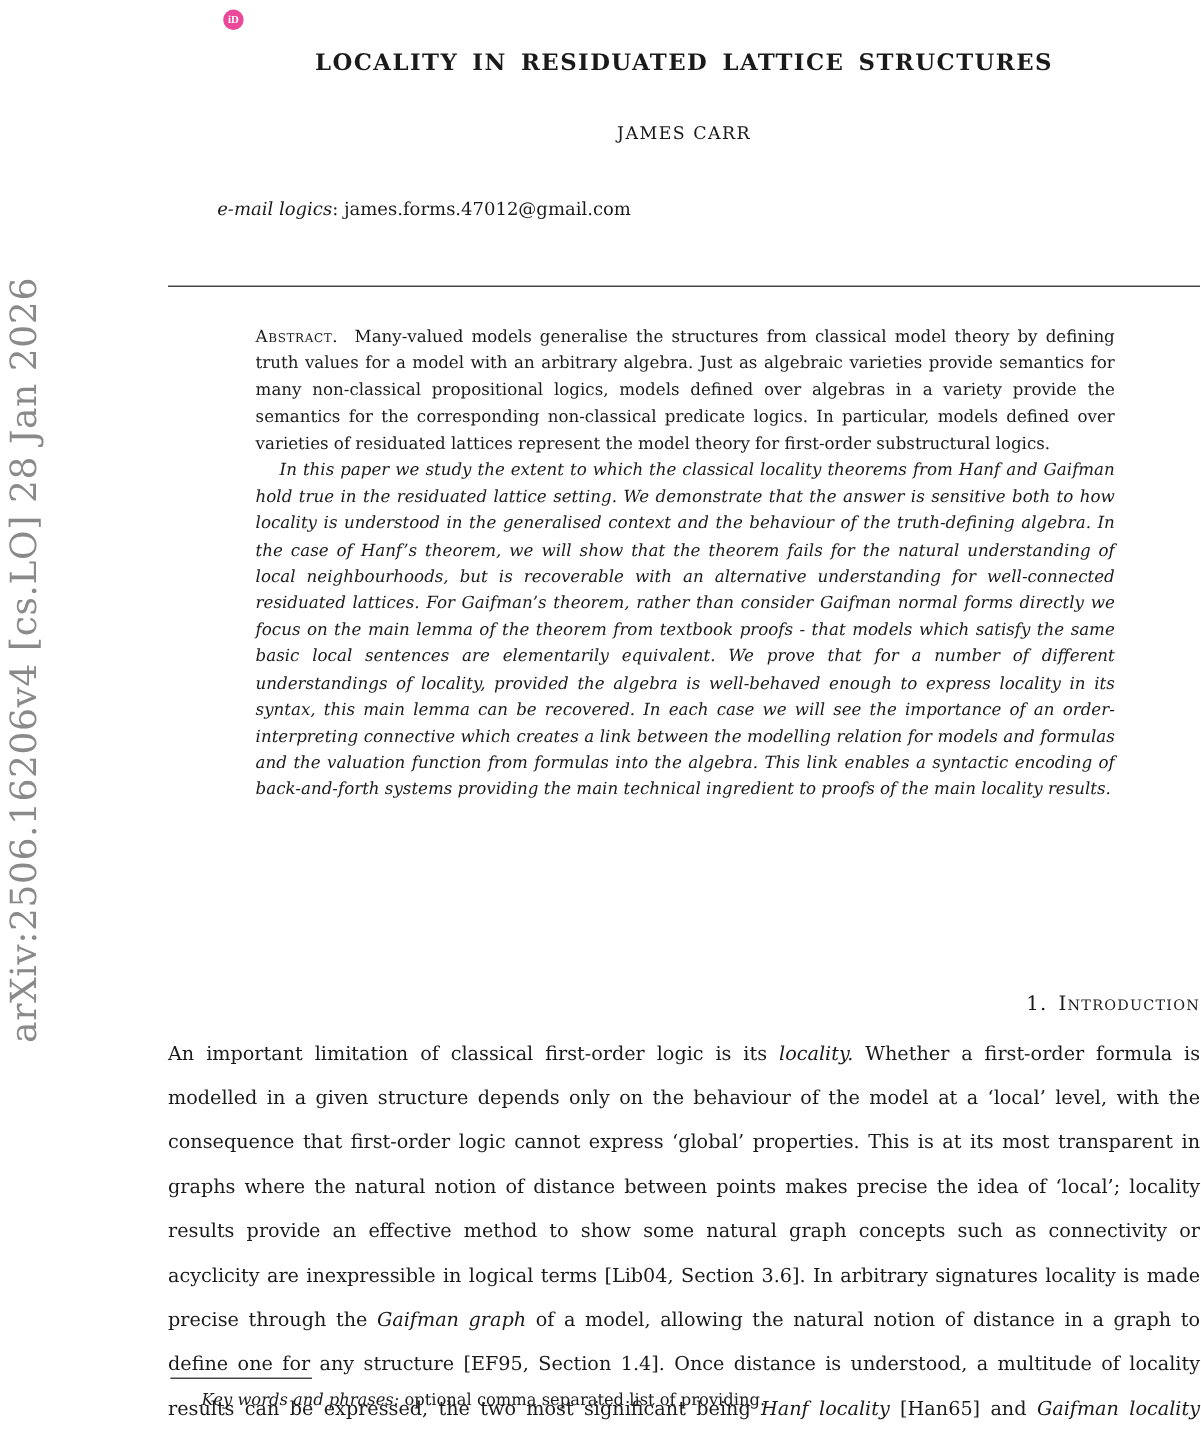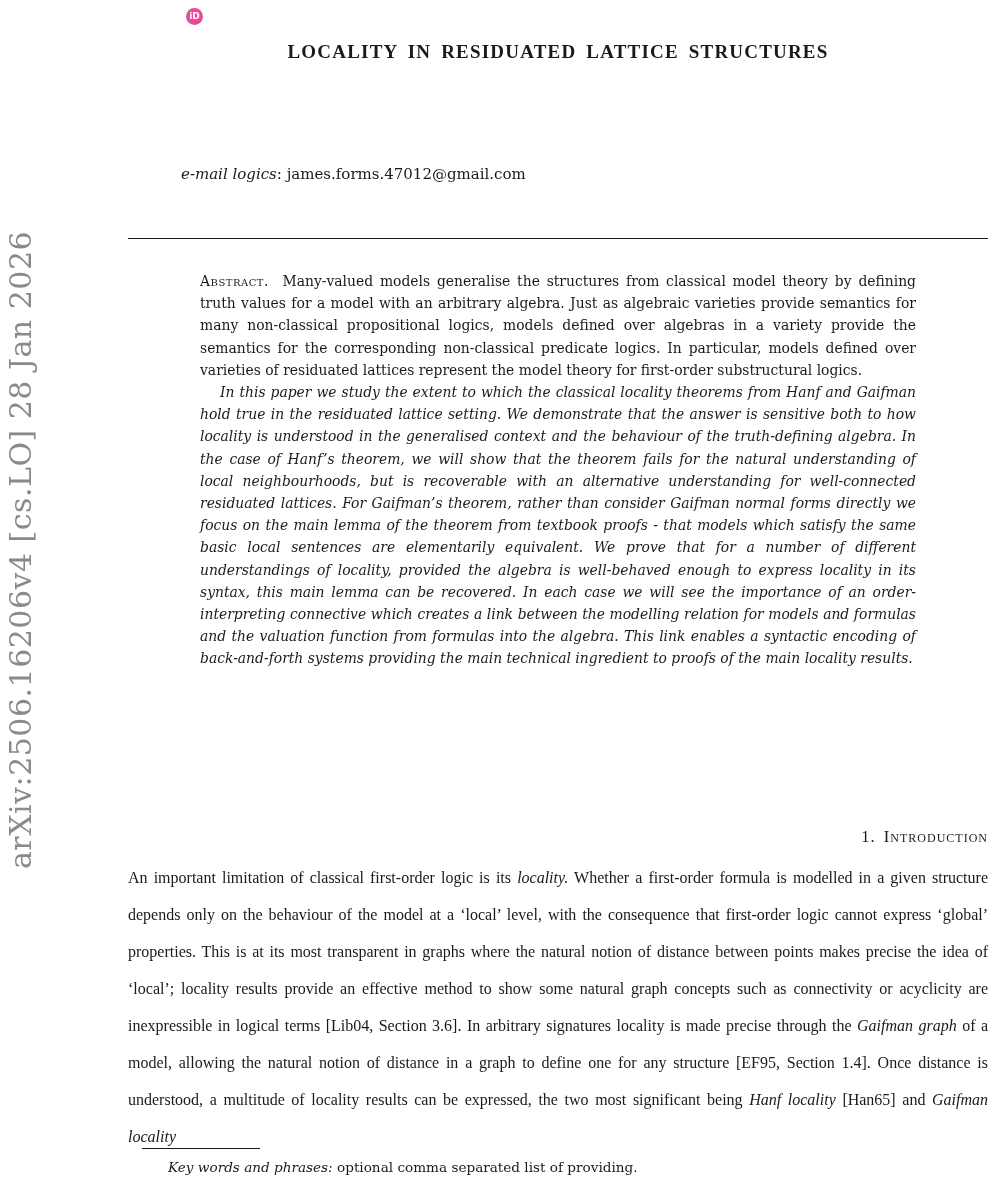--- a/index.html
+++ b/index.html
@@ -31,42 +31,42 @@
     width: 17px; height: 17px;
     border-radius: 50%;
     background: #a6ce39;
     color: #ffffff;
     font-family: "DejaVu Sans", "Liberation Sans", sans-serif;
     font-size: 9px; font-weight: bold;
     line-height: 17px; text-align: center;
     cursor: pointer;
   }
 
-  .content { position: absolute; left: 128px; width: 860px; font-family: Liberation Serif, serif; }
+  .content { position: absolute; left: 140px; width: 860px; }
 
   .title {
     top: 41px; text-align: center;
     font-size: 19px; font-weight: bold;
     letter-spacing: 1.2px;
     word-spacing: 4px;
   }
   .author {
     top: 104px; text-align: center;
     font-size: 14.5px; letter-spacing: 1.2px;
   }
   .address { top: 163px; left: 181px; width: 700px; font-size: 15px; line-height: 23px; }
   .address .label { font-style: italic; }
 
   .divider {
     top: 238px;
     border-top: 1.6px solid #1a1a1a;
   }
 
   .abstract {
-    left: 200px; top: 270px; width: 716px;
+    left: 213px; top: 270px; width: 716px;
     font-size: 13.9px; line-height: 22.2px;
     text-align: justify;
   }
   .abstract .abstract-label { font-variant: small-caps; letter-spacing: 0.5px; }
   .abstract p.indented { text-indent: 20px; font-style: italic; }
 
   .section-heading {
     top: 827px; text-align: right;
     font-size: 16.5px;
     font-variant: small-caps;
@@ -94,24 +94,25 @@
   .footnote .kw-label { font-style: italic; }
   .footnote .thanks-line { padding-left: 25px; }
 </style>
 </head>
 <body>
 
 <div class="page">
 
   <div class="watermark" style="color: rgb(138, 138, 138);">arXiv:2506.16206v4  [cs.LO]  28 Jan 2026</div>
 
-  <div class="orcid" style="background: #ec4899;">iD</div>
+  <div class="orcid" style="background: #ec4899; font-family: Liberation Serif, serif;">iD</div>
 
   <div class="content title">LOCALITY IN RESIDUATED LATTICE STRUCTURES</div>
 
+  <div class="content author">JAMES CARR</div>
 
   <div class="address" style="position:absolute;">
     <div><span class="label">e-mail logics</span><span>: </span><span>james.forms.47012@gmail.com</span></div>
   </div>
 
   <div class="content divider"></div>
 
   <div class="abstract" style="position:absolute;">
     <p><span class="abstract-label">Abstract.</span>&nbsp; <span>Many-valued models generalise the structures from classical model theory by defining truth values for a model with an arbitrary algebra. Just as algebraic varieties provide semantics for many non-classical propositional logics, models defined over algebras in a variety provide the semantics for the corresponding non-classical predicate logics. In particular, models defined over varieties of residuated lattices represent the model theory for first-order substructural logics.</span></p>
     <p class="indented">In this paper we study the extent to which the classical locality theorems from Hanf and Gaifman hold true in the residuated lattice setting. We demonstrate that the answer is sensitive both to how locality is understood in the generalised context and the behaviour of the truth-defining algebra. In the case of Hanf’s theorem, we will show that the theorem fails for the natural understanding of local neighbourhoods, but is recoverable with an alternative understanding for well-connected residuated lattices. For Gaifman’s theorem, rather than consider Gaifman normal forms directly we focus on the main lemma of the theorem from textbook proofs - that models which satisfy the same basic local sentences are elementarily equivalent. We prove that for a number of different understandings of locality, provided the algebra is well-behaved enough to express locality in its syntax, this main lemma can be recovered. In each case we will see the importance of an order-interpreting connective which creates a link between the modelling relation for models and formulas and the valuation function from formulas into the algebra. This link enables a syntactic encoding of back-and-forth systems providing the main technical ingredient to proofs of the main locality results.</p>

